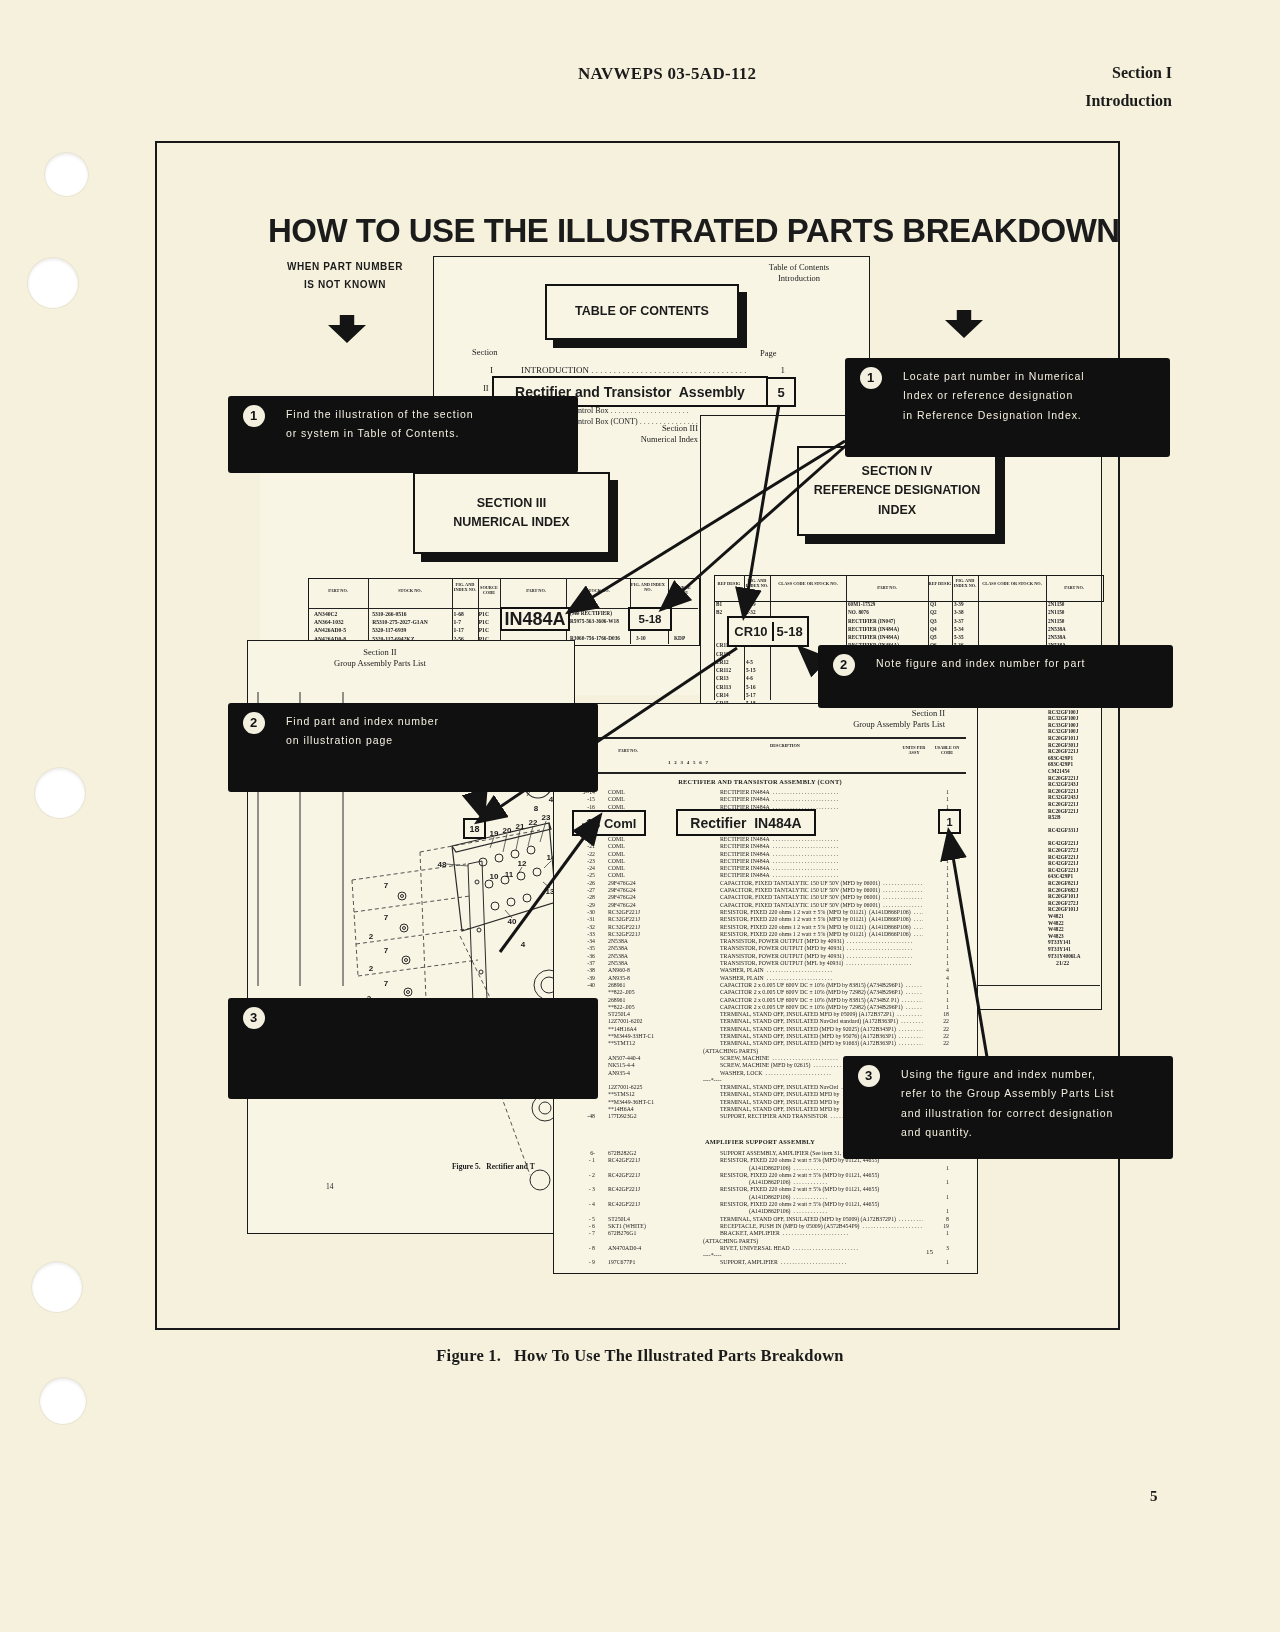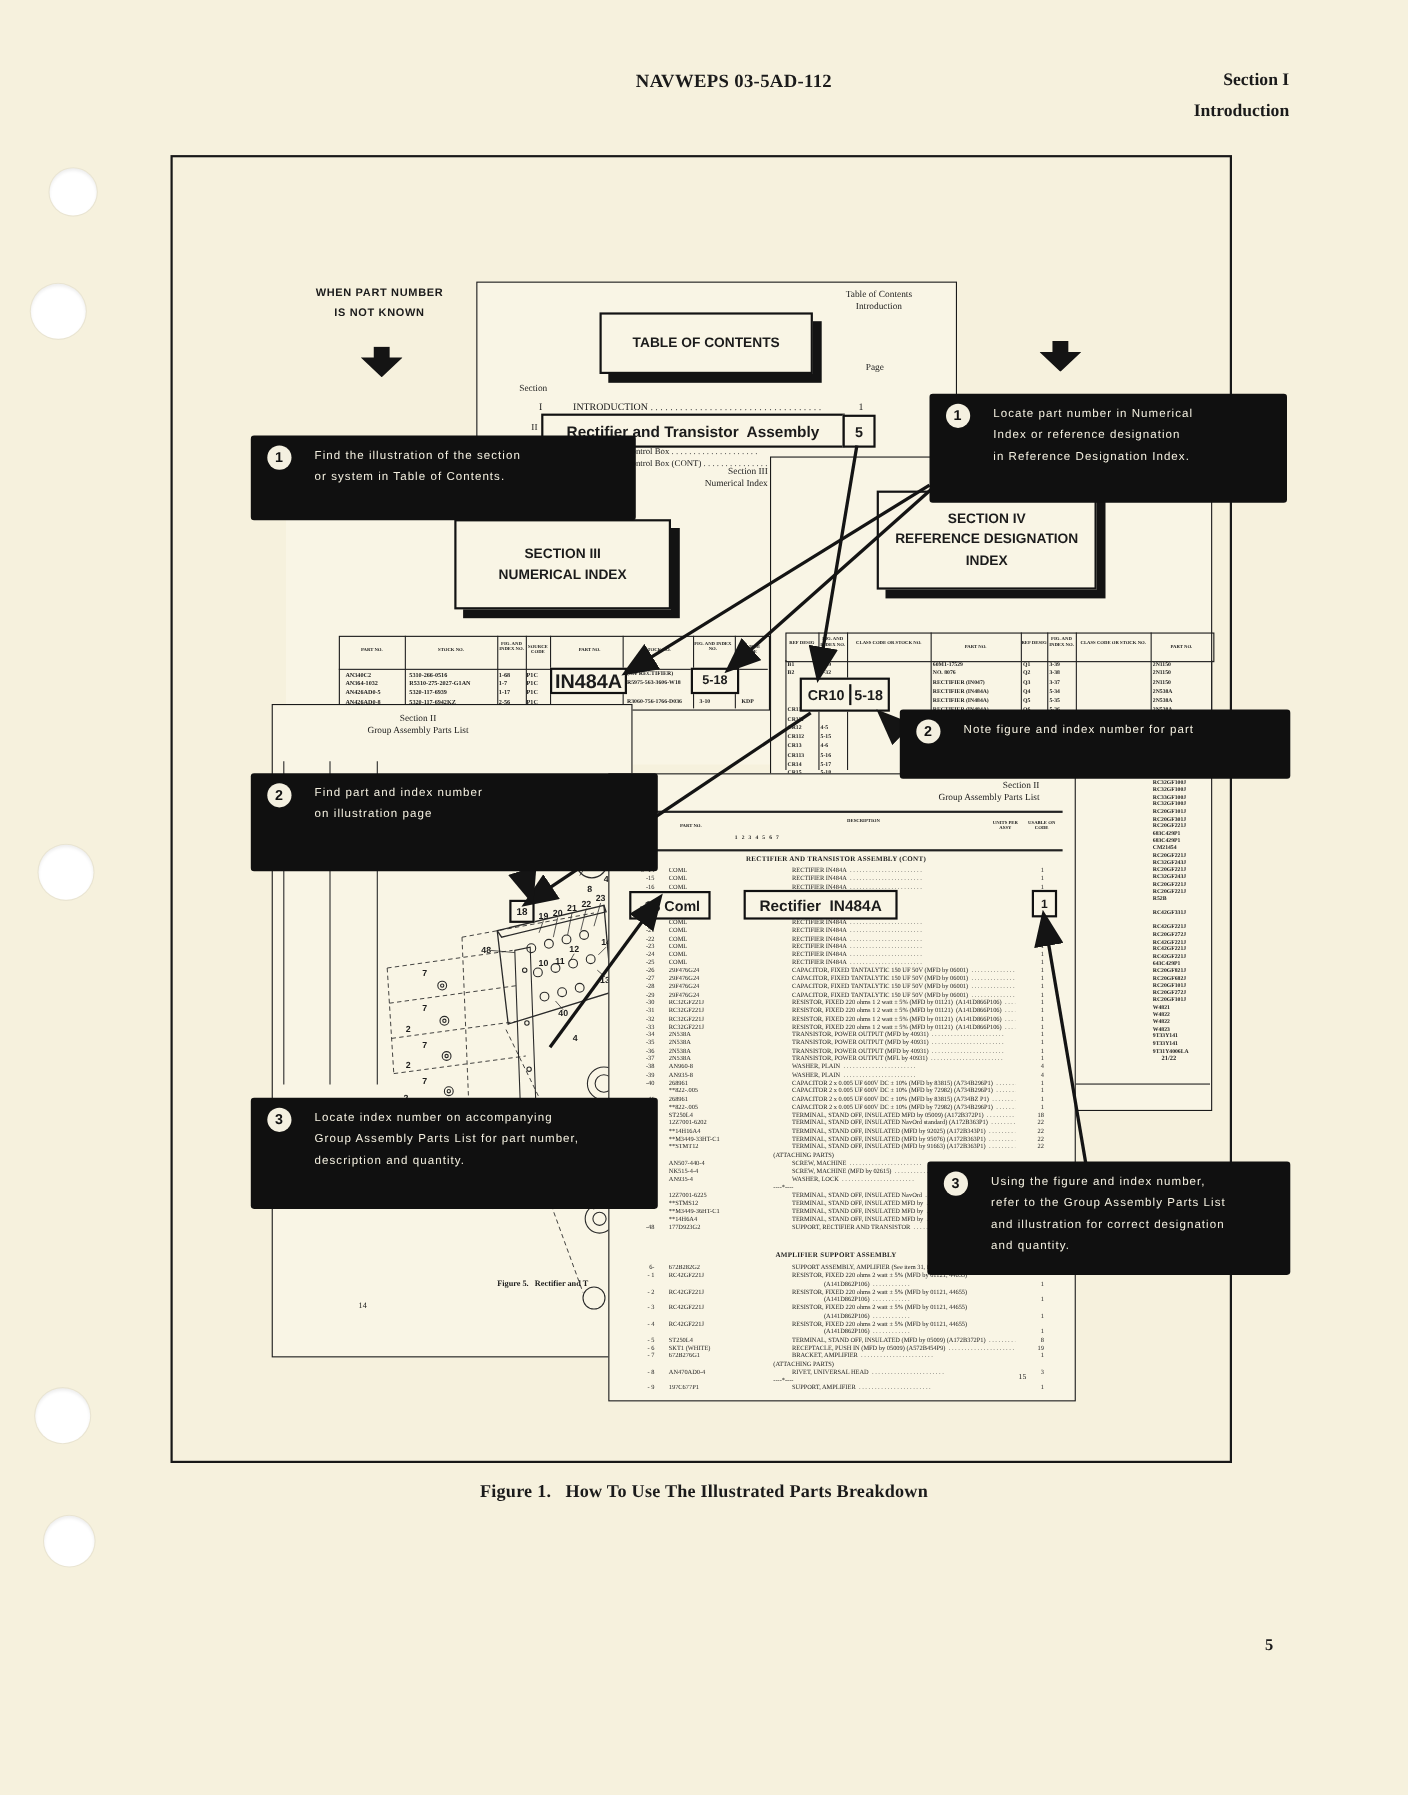--- a/index.html
+++ b/index.html
@@ -83,38 +83,39 @@
   <div class="hole" style="left:35px;top:768px;width:50px;height:50px;"></div>
   <div class="hole" style="left:32px;top:1262px;width:50px;height:50px;"></div>
   <div class="hole" style="left:40px;top:1378px;width:46px;height:46px;"></div>
 
   <div class="abs doc-no" style="left:578px;top:64px;">NAVWEPS 03-5AD-112</div>
   <div class="abs hdr-right" style="left:1032px;top:64px;width:140px;">Section I</div>
   <div class="abs hdr-right" style="left:1032px;top:92px;width:140px;">Introduction</div>
 
   <div class="outer"></div>
 
+  <div class="abs big-title" style="left:268px;top:212px;">HOW TO USE THE ILLUSTRATED PARTS BREAKDOWN</div>
 
   <div class="abs path-label" style="left:240px;top:258px;width:210px;">
     <div>WHEN PART NUMBER</div>
       <div>IS NOT KNOWN</div>
   </div>
   <div class="down-arrow" style="left:328px;top:315px;width:38px;height:28px;"></div>
   <div class="down-arrow" style="left:945px;top:310px;width:38px;height:28px;"></div>
 
   <div class="sheet" style="left:433px;top:256px;width:435px;height:345px;"></div>
   <div class="abs tiny-serif" style="left:740px;top:262px;width:118px;text-align:center;">
     <div>Table of Contents</div>
       <div>Introduction</div>
   </div>
   <div class="banner" style="left:545px;top:284px;width:190px;height:52px;">
     <div>TABLE OF CONTENTS</div>
   </div>
   <div class="abs tiny-serif" style="left:472px;top:347px;">Section</div>
-  <div class="abs tiny-serif" style="left:760px;top:328px;margin-left:27px;">Page</div>
+  <div class="abs tiny-serif" style="left:760px;top:348px;">Page</div>
   <div class="abs" style="left:490px;top:365px;width:295px;">
     <div class="toc-row">
         <span>I</span>
         <span style="width:28px;"></span>
         <span>INTRODUCTION</span>
         <span class="leader">&nbsp;. . . . . . . . . . . . . . . . . . . . . . . . . . . . . . . . . . .</span>
         <span>1</span>
       </div>
   </div>
   <div class="abs tiny-serif" style="left:483px;top:383px;">II</div>
@@ -614,25 +615,20 @@
       </div>
   </div>
   <div class="callout" style="left:818px;top:645px;width:287px;height:46px;">
     <span class="co-num">2</span>
       <div class="co-text">
         <div>Note figure and index number for part</div>
       </div>
   </div>
   <div class="callout" style="left:228px;top:998px;width:302px;height:84px;">
     <span class="co-num">3</span>
-      <div class="co-text">
-        <div>Locate index number on accompanying</div>
-        <div>Group Assembly Parts List for part number,</div>
-        <div>description and quantity.</div>
-      </div>
   </div>
   <div class="callout" style="left:843px;top:1056px;width:262px;height:86px;">
     <span class="co-num">3</span>
       <div class="co-text">
         <div>Using the figure and index number,</div>
         <div>refer to the Group Assembly Parts List</div>
         <div>and illustration for correct designation</div>
         <div>and quantity.</div>
       </div>
   </div>

